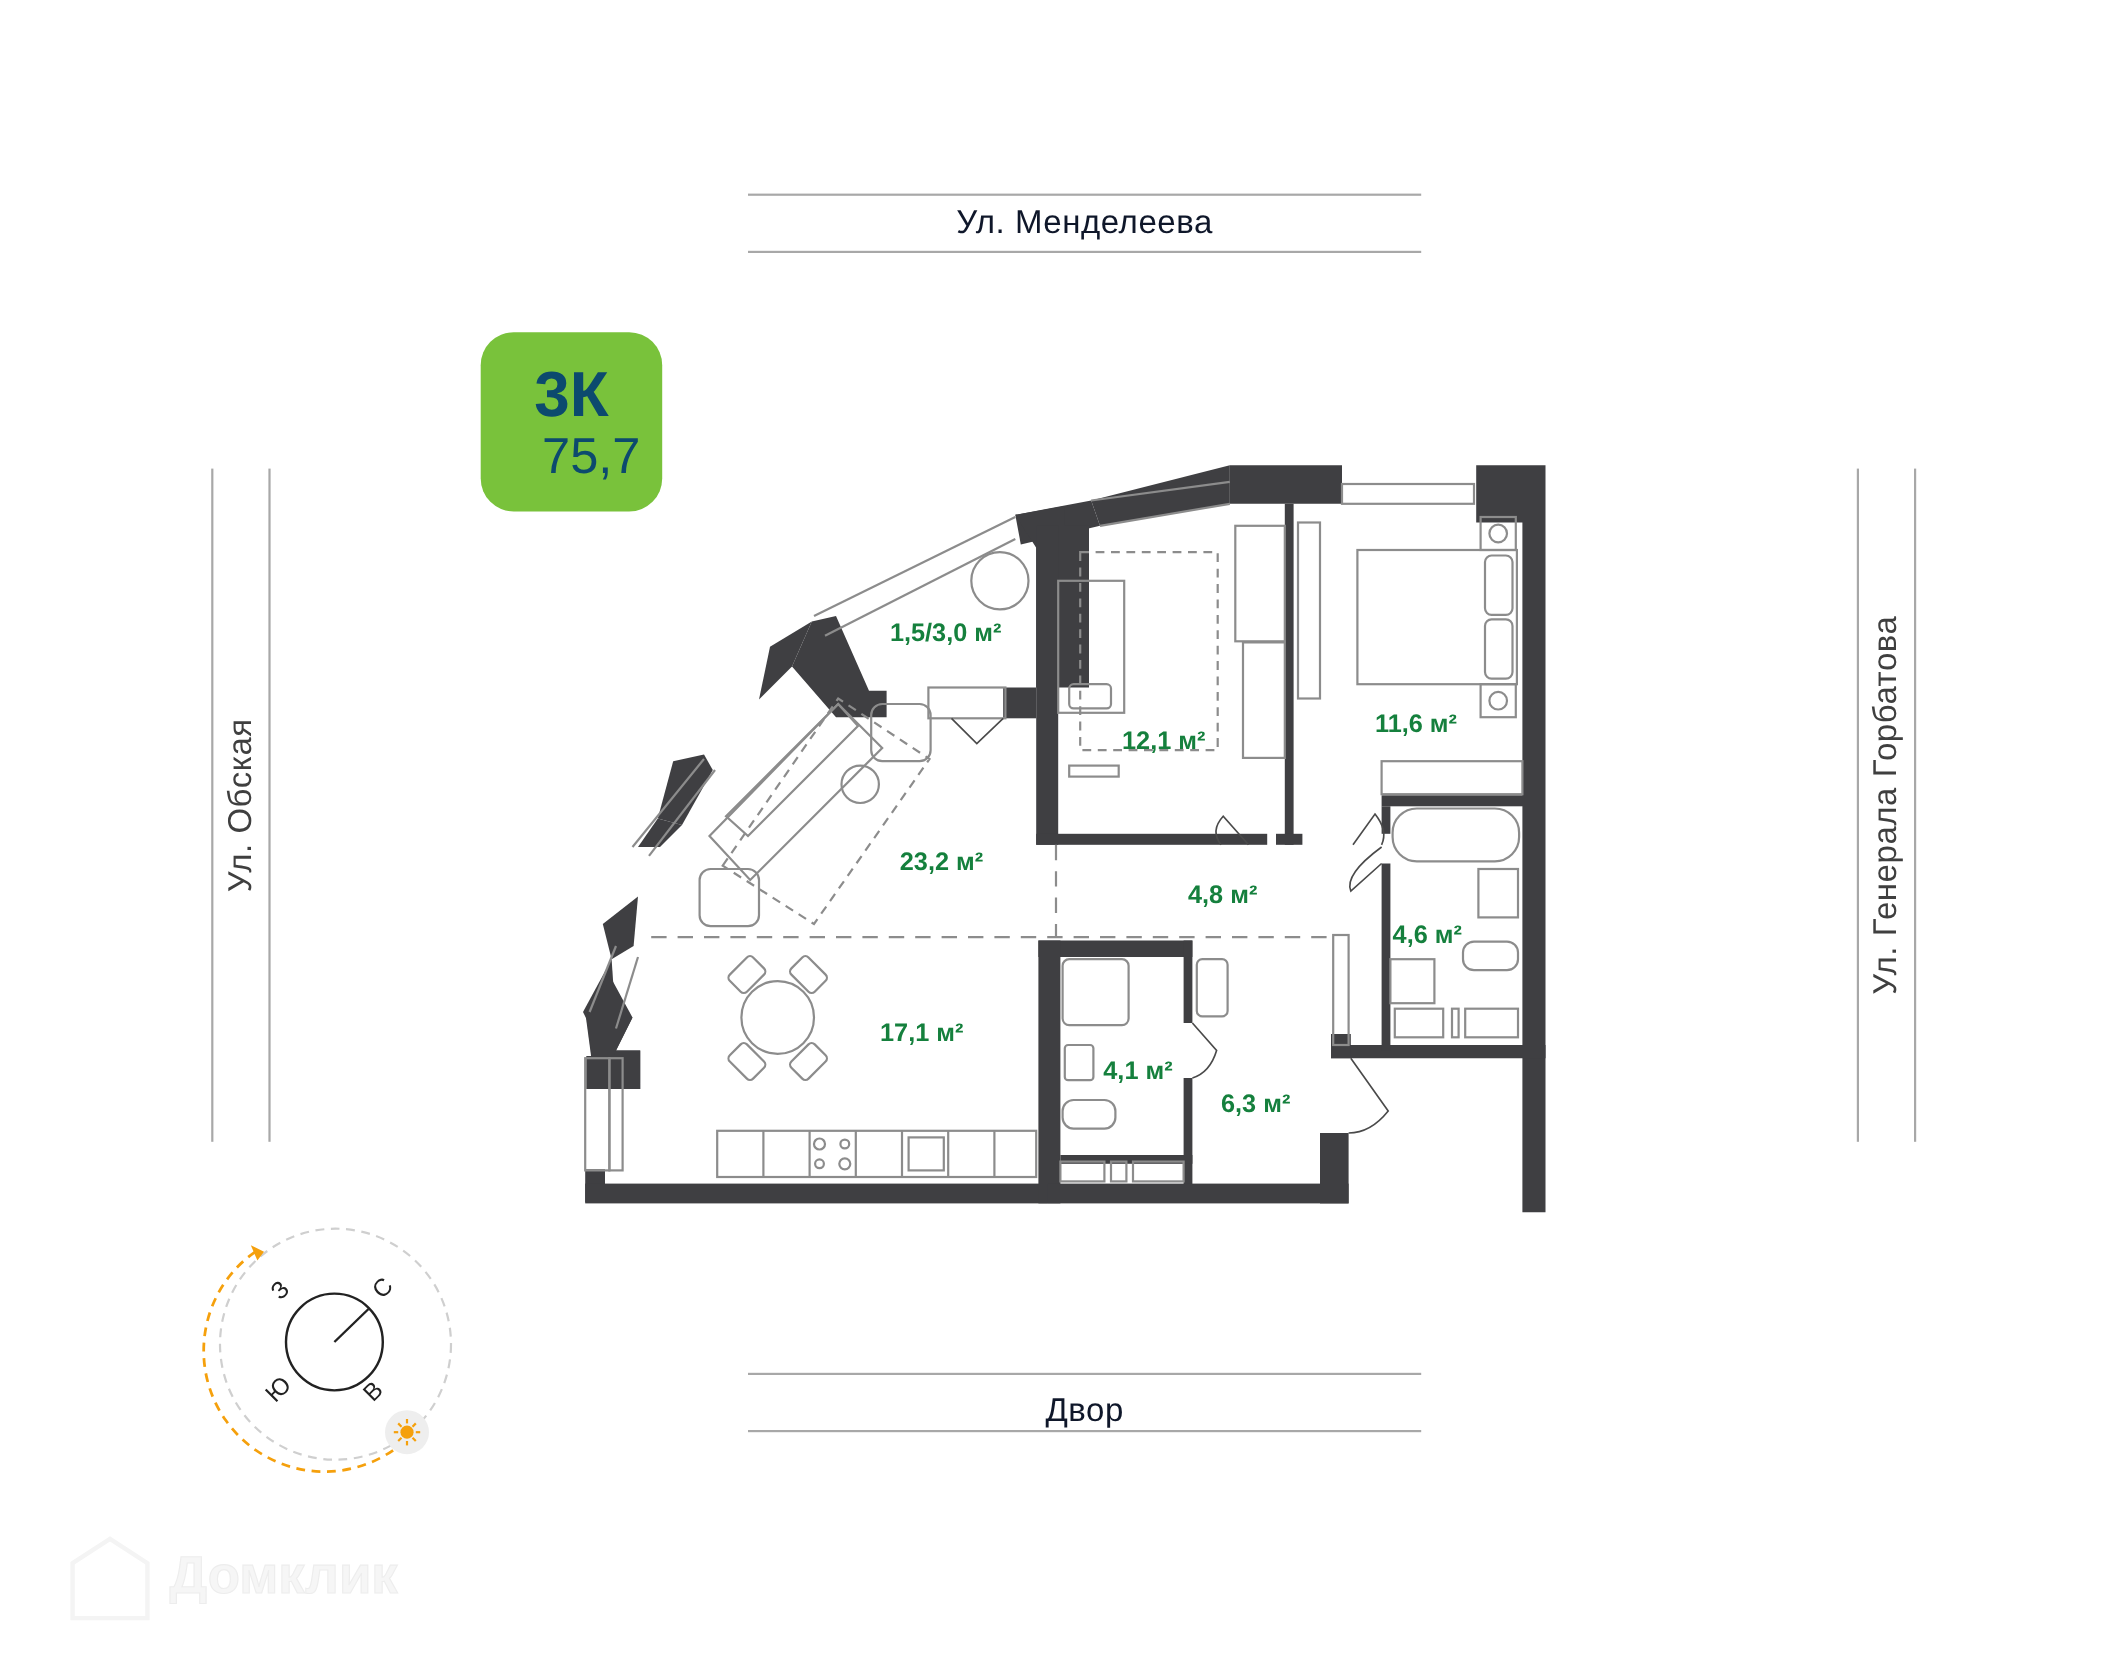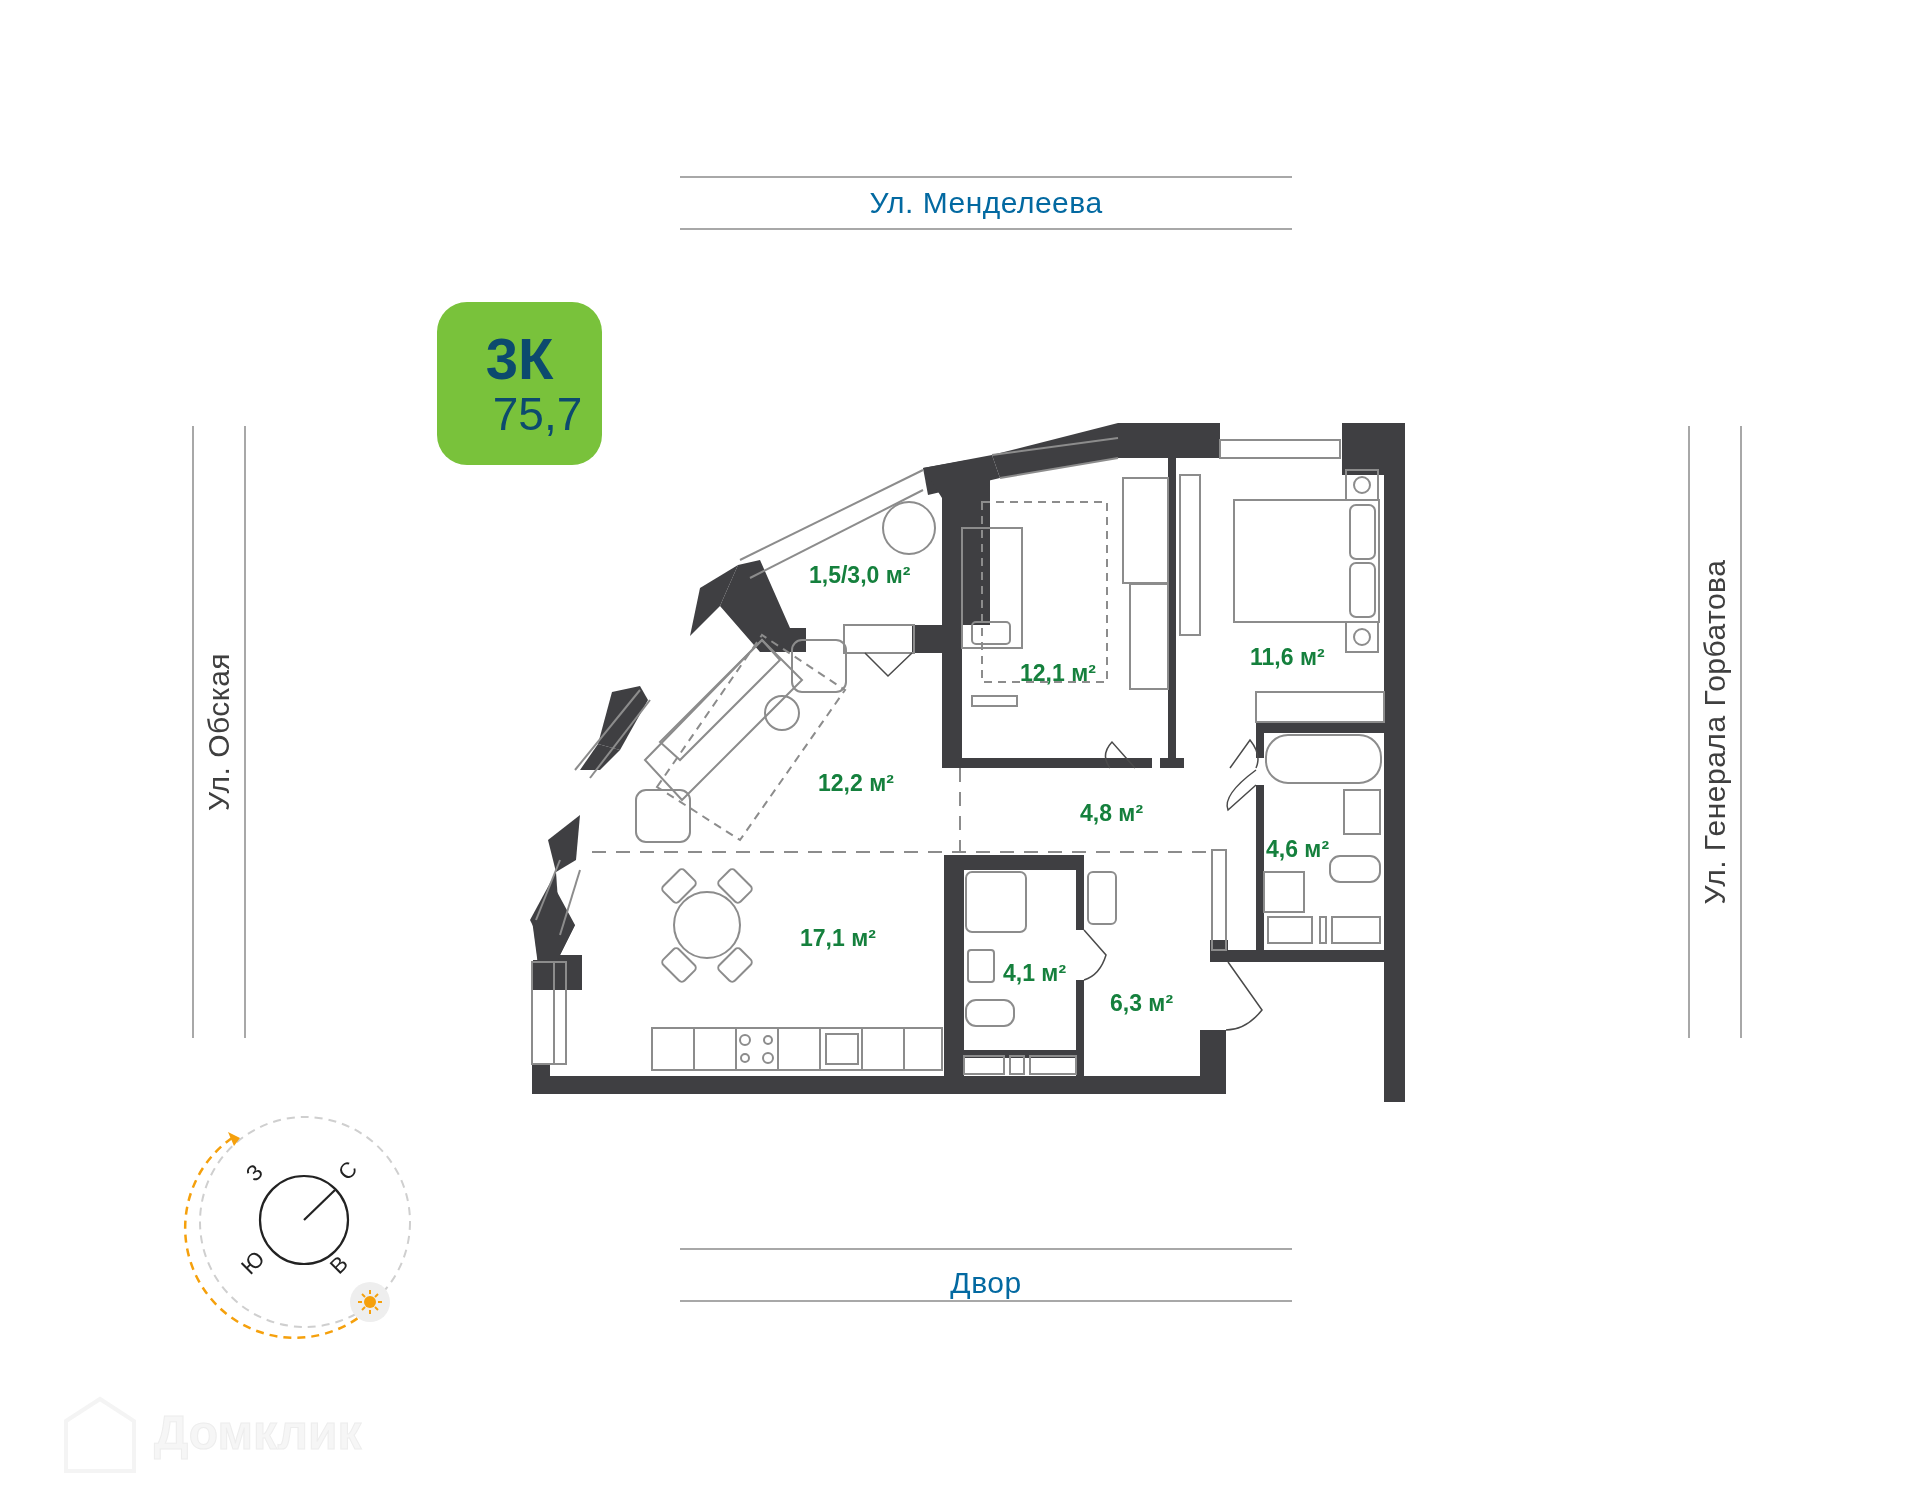--- a/index.html
+++ b/index.html
@@ -1,17 +1,17 @@
 <!DOCTYPE html>
 <html><head>
 <meta charset="utf-8">
 <style>
   html, body { margin:0; padding:0; background:#ffffff; }
   body { width:1920px; height:1507px; position:relative; overflow:hidden; font-family:"Liberation Sans", sans-serif; }
-  .street-h { position:absolute; left:680px; width:612px; height:50px; border-top:2px solid #a8a8a8; border-bottom:2px solid #a8a8a8; display:flex; align-items:center; justify-content:center; color:#0369a1; font-size:30px; letter-spacing:0.5px; }
+  .street-h { position:absolute; left:680px; width:612px; height:50px; border-top:2px solid #a8a8a8; border-bottom:2px solid #a8a8a8; display:flex; align-items:center; justify-content:center; color:#0f172a; font-size:30px; letter-spacing:0.5px; }
   .street-v { position:absolute; top:426px; height:612px; width:50px; border-left:2px solid #a8a8a8; border-right:2px solid #a8a8a8; }
   .street-v .lbl { position:absolute; left:50%; top:50%; transform:translate(-50%,-50%) rotate(-90deg); white-space:nowrap; color:#3f3f3f; font-size:30px; letter-spacing:0.5px; }
   .badge { position:absolute; left:437px; top:302px; width:165px; height:163px; background:#79c23b; border-radius:30px; color:#0c4a6e; display:flex; flex-direction:column; align-items:center; justify-content:center; }
   .badge .type { font-size:58px; font-weight:bold; line-height:60px; }
   .badge .area { font-size:46px; line-height:50px;margin-left:36px; }
   #plan { position:absolute; left:0; top:0; }
   .room-lbl { position:absolute; color:#15803d; font-weight:bold; font-size:23px; white-space:nowrap; }
   .compass { position:absolute; left:180px; top:1110px; width:250px; height:250px; }
   .logo { position:absolute; left:62px; top:1395px; width:360px; height:80px; }
 </style>
@@ -180,21 +180,21 @@
     <path d="M1230 768 L1250 740 Q1262 755 1256 768"></path>
     <path d="M1084 930 L1106 955 Q1100 975 1084 980"></path>
     <path d="M1256 785 L1228 810 Q1222 795 1256 770"></path>
     <path d="M1228 962 L1262 1010 Q1246 1030 1226 1030"></path>
   </g>
 </svg>
 
 <div class="room-lbl" style="left:809px; top:562px;">1,5/3,0 м²</div>
 <div class="room-lbl" style="left:1020px; top:660px;">12,1 м²</div>
 <div class="room-lbl" style="left:1250px; top:644px;">11,6 м²</div>
-<div class="room-lbl" style="left:818px; top:770px;">12,2 м²</div>
+<div class="room-lbl" style="left:818px; top:770px;">23,2 м²</div>
 <div class="room-lbl" style="left:1080px; top:800px;">4,8 м²</div>
 <div class="room-lbl" style="left:1266px; top:836px;">4,6 м²</div>
 <div class="room-lbl" style="left:800px; top:925px;">17,1 м²</div>
 <div class="room-lbl" style="left:1003px; top:960px;">4,1 м²</div>
 <div class="room-lbl" style="left:1110px; top:990px;">6,3 м²</div>
 
 <div class="compass">
   <svg width="250" height="250" viewBox="0 0 250 250">
     <circle cx="125" cy="112" r="105" fill="none" stroke="#cfcfcf" stroke-width="2" stroke-dasharray="8,6"></circle>
     <path d="M52 28 A105 105 0 0 0 178 208" fill="none" stroke="#f5a00c" stroke-width="2.5" stroke-dasharray="8,6"></path>

